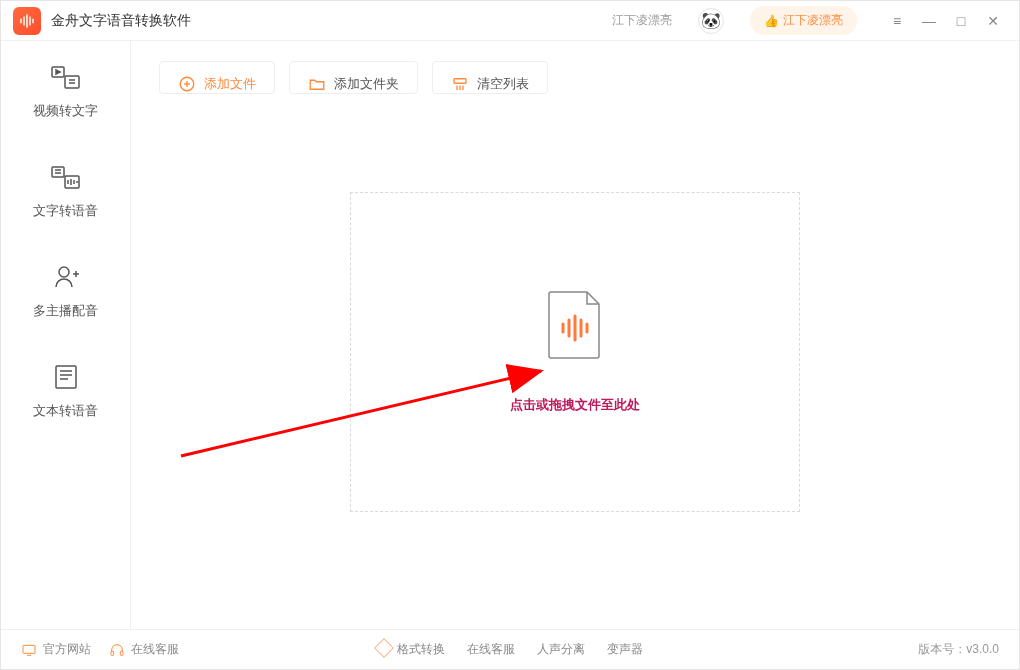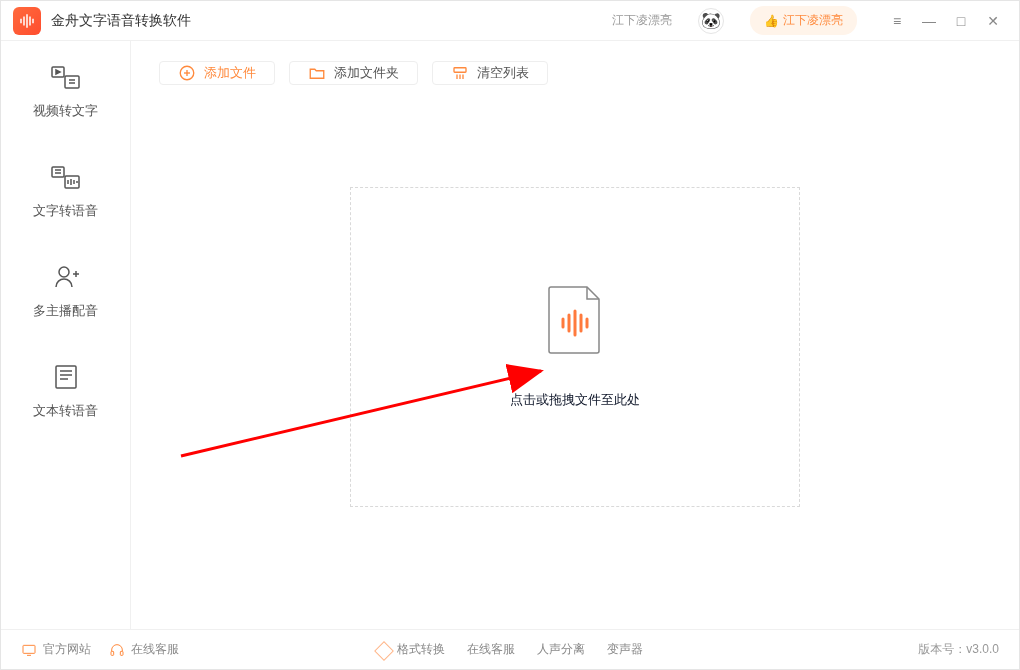--- a/index.html
+++ b/index.html
@@ -134,27 +134,27 @@
       flex: 1;
       display: flex;
       flex-direction: column;
       padding: 20px 28px;
     }
     .toolbar {
       display: flex;
       gap: 14px;
     }
     .tool-btn {
-      height: 24px;
+      height: 33px;
       padding: 0 18px;
       border: 1px solid #eee;
       background: #fff;
       border-radius: 4px;
       display: flex;
-      align-items: center;
+      align-items: flex-end;
       gap: 8px;
       color: #555;
       font-size: 13px;
       cursor: pointer;
     }
     .tool-btn svg {
       width: 18px;
       height: 18px;
       stroke: #ff8a3d;
       fill: none;
@@ -169,23 +169,24 @@
     }
     .dropzone {
       width: 450px;
       height: 320px;
       border: 1px dashed #d9d9d9;
       display: flex;
       flex-direction: column;
       align-items: center;
       justify-content: center;
       gap: 36px;
-      color: #0f172a;
+      color: #be185d;
       font-size: 13px;
       cursor: pointer;
+      font-weight: bold;
     }
     .file-icon {
       width: 56px;
       height: 70px;
       position: relative;
     }
     
     .arrow {
       position: absolute;
       left: 175px;
@@ -223,21 +224,21 @@
     .footer-center {
       position: absolute;
       left: 50%;
       transform: translateX(-50%);
       display: flex;
       gap: 22px;
     }
     .footer-tool {
       cursor: pointer;
       display: flex;
-      align-items: flex-end;
+      align-items: flex-start;
       gap: 6px;
     }
     .footer-tool-icon {
       width: 14px;
       height: 14px;
       border: 1px solid #ffb78a;
       transform: rotate(45deg);
     }
     .footer-right {
       margin-left: auto;

